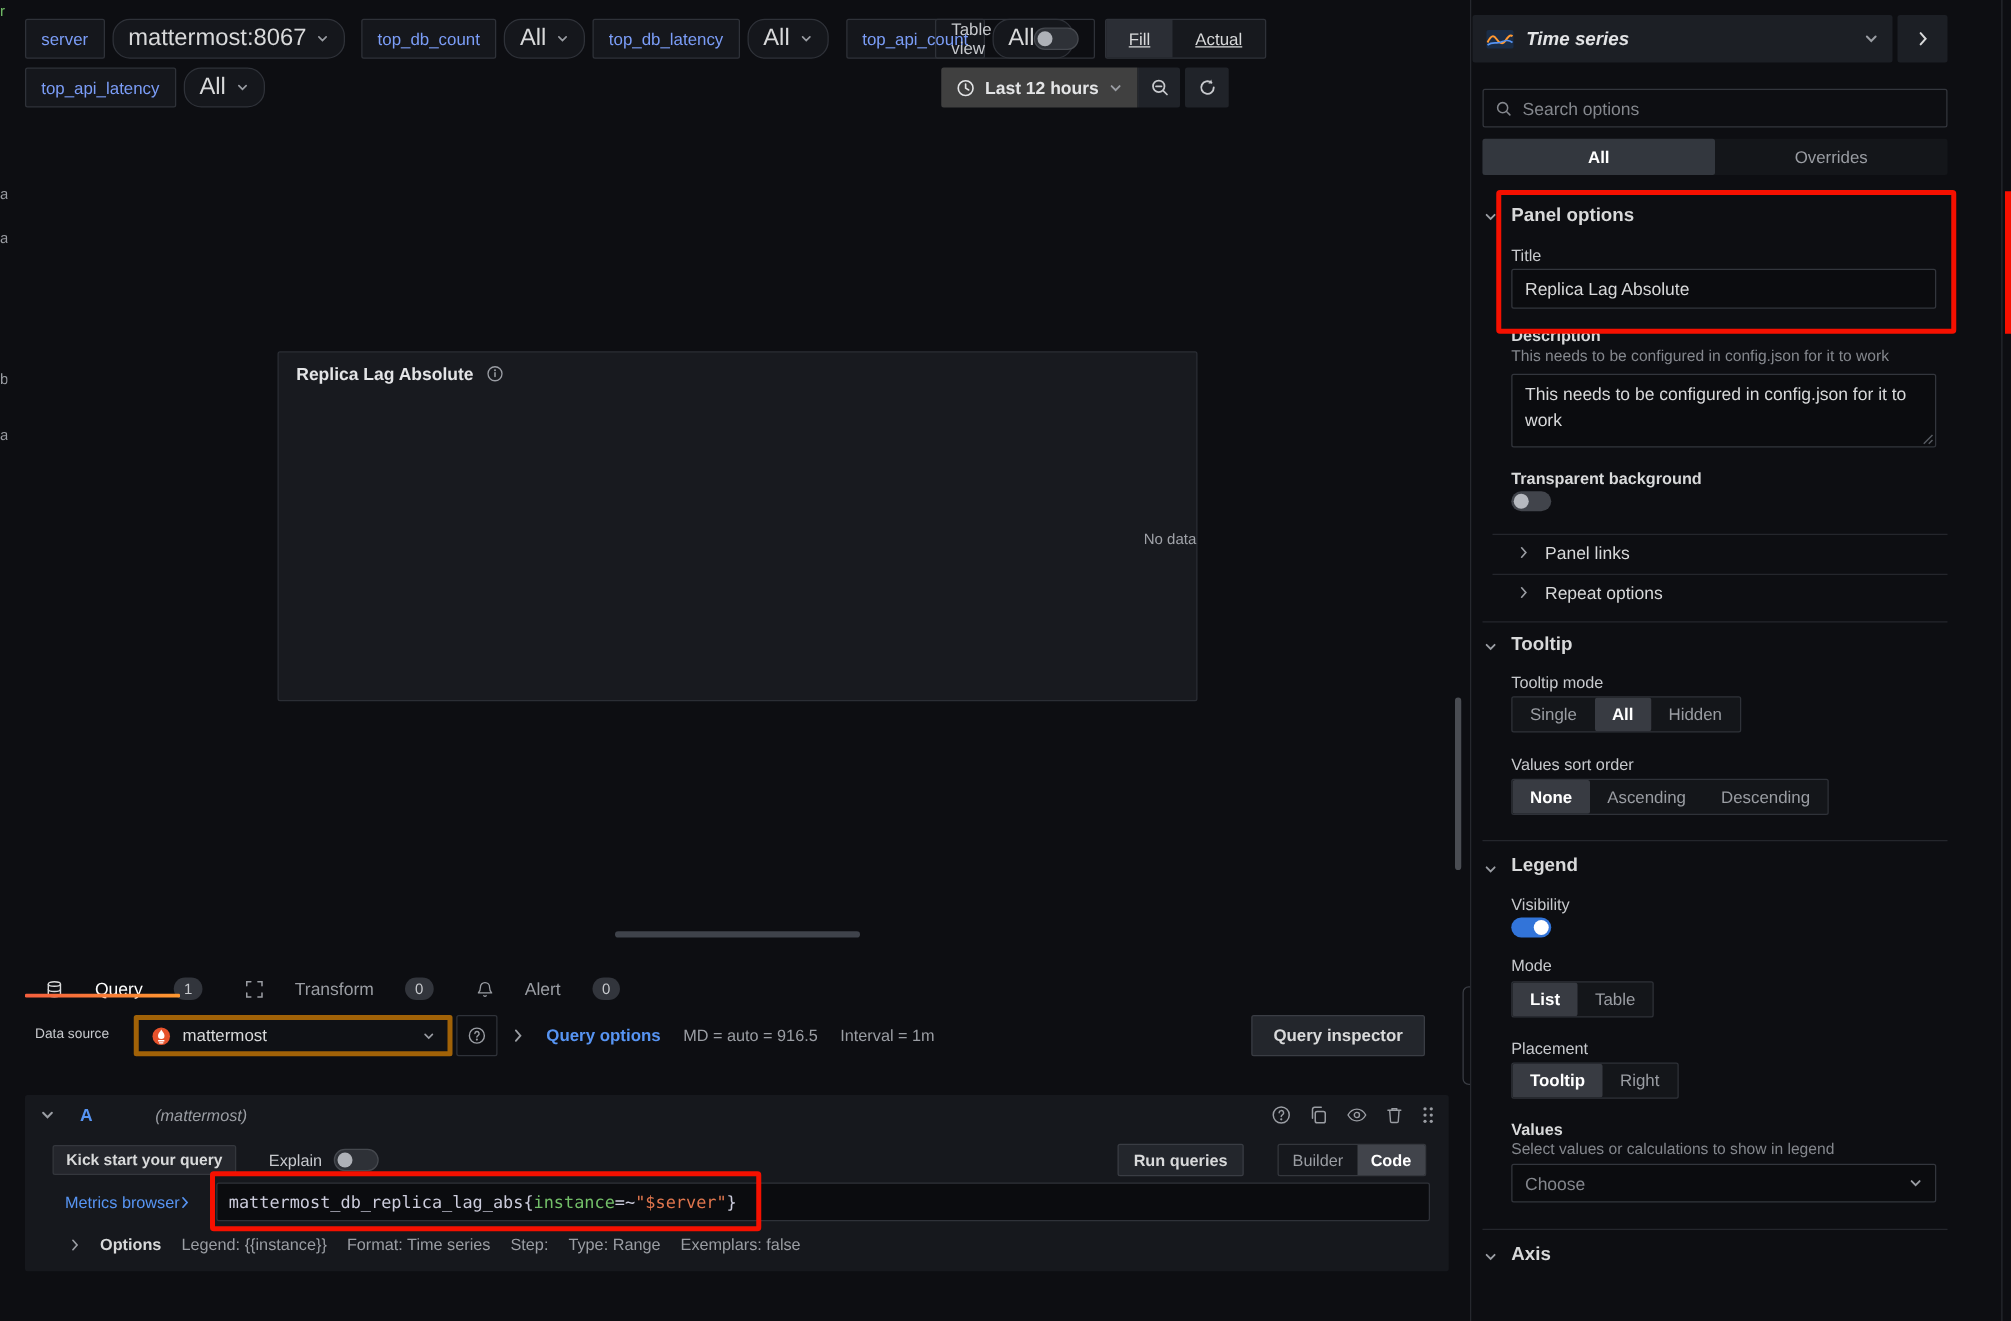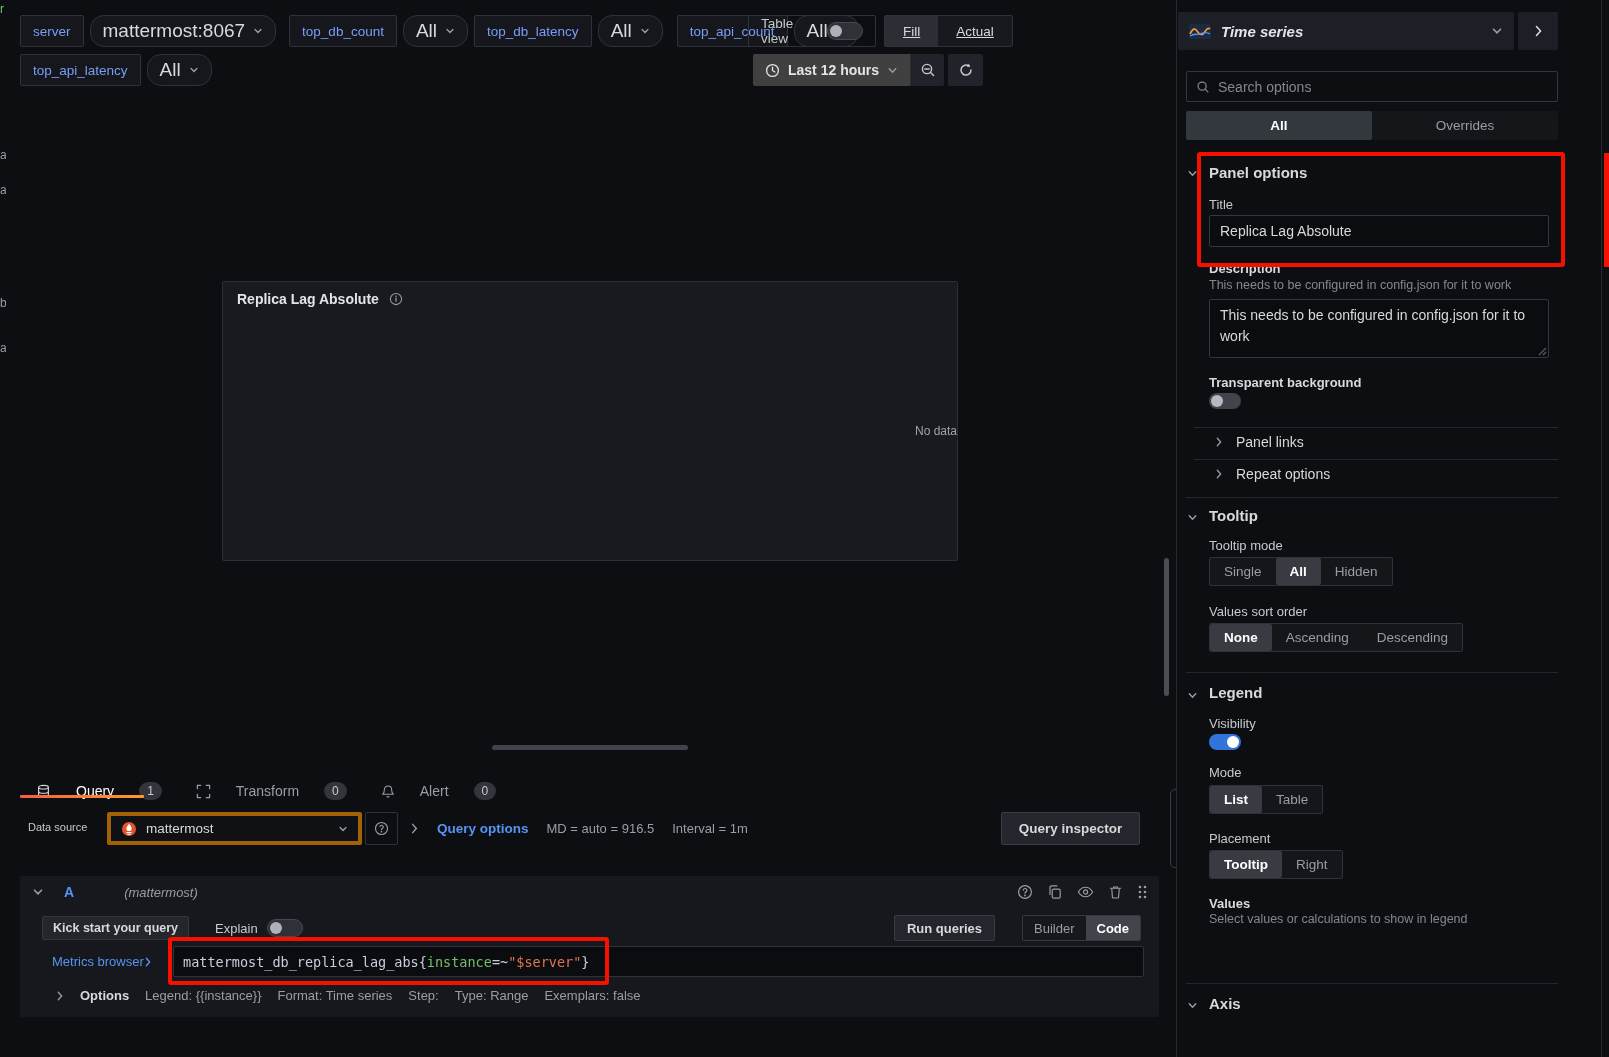--- a/index.html
+++ b/index.html
@@ -563,20 +563,28 @@
       <div class="seg-item sel">List</div>
       <div class="seg-item">Table</div>
     </div>
     <div class="lbl" style="left:32px; top:831px">Placement</div>
     <div class="seg" style="position:absolute; left:32px; top:850px">
       <div class="seg-item sel">Tooltip</div>
       <div class="seg-item">Right</div>
     </div>
     <div class="lbl strong" style="left:32px; top:896px">Values</div>
     <div class="help-txt" style="left:32px; top:912px">Select values or calculations to show in legend</div>
+    <div class="input-box choose-select">
+      <span class="ph">Choose</span>
+      <span class="chev">
+          <svg width="11" height="11" viewBox="0 0 12 12">
+            <path d="M2.5 4.2 6 7.8 9.5 4.2" stroke="currentColor" stroke-width="1.6" fill="none" stroke-linecap="round"></path>
+          </svg>
+        </span>
+    </div>
     <div class="divider" style="left:9px; top:983px; width:372px"></div>
 
     <span class="sec-chev" style="left:10px; top:1000px">
         <svg width="11" height="11" viewBox="0 0 12 12">
           <path d="M2.5 4.2 6 7.8 9.5 4.2" stroke="currentColor" stroke-width="1.6" fill="none" stroke-linecap="round"></path>
         </svg>
       </span>
     <div class="sec-head" style="left:32px; top:995px">Axis</div>
   </div>
 

